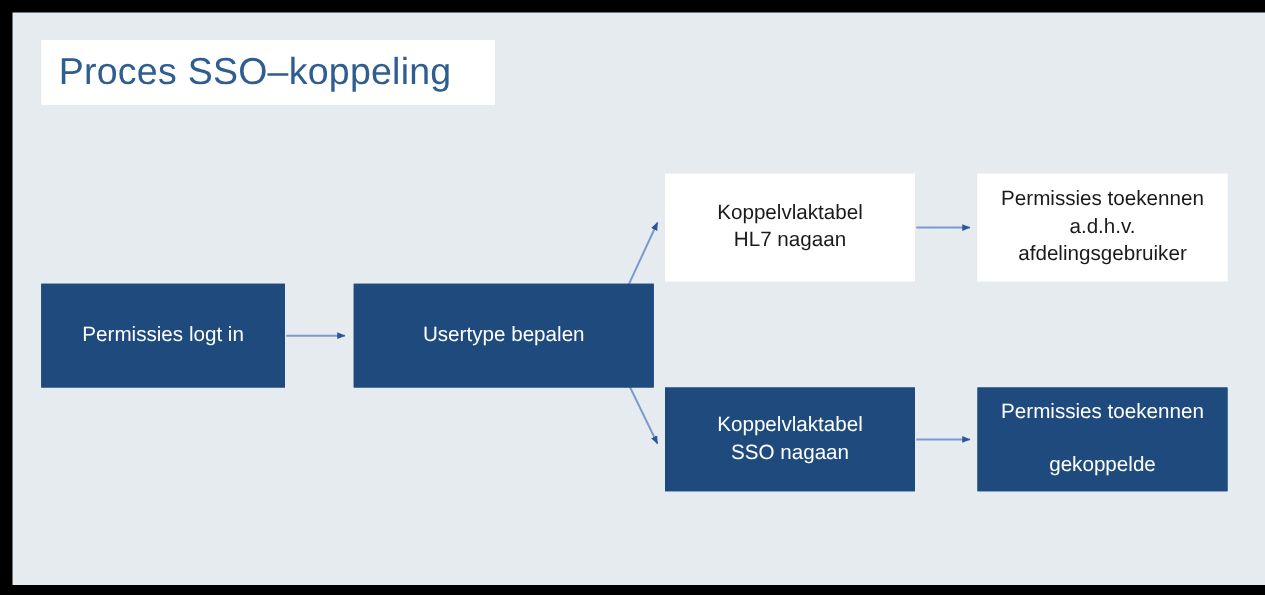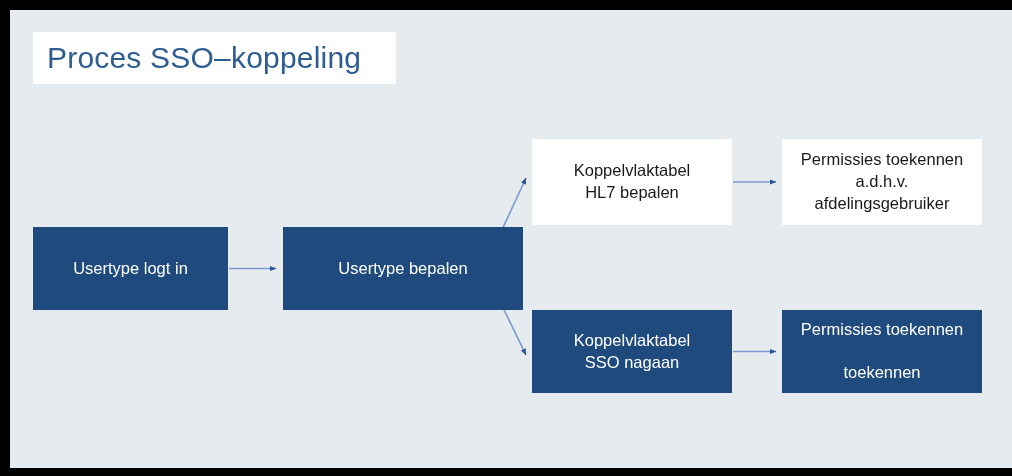--- a/index.html
+++ b/index.html
@@ -135,31 +135,31 @@
       <g>
         <line x1="723" y1="172" x2="766" y2="172" stroke="#7a9bd0" stroke-width="1.6" marker-end="url(#arrow)"></line>
       </g>
 
       <g>
         <line x1="723" y1="341.5" x2="766" y2="341.5" stroke="#7a9bd0" stroke-width="1.6" marker-end="url(#arrow)"></line>
       </g>
     </svg>
 
     <div id="node-login" class="node filled">
-      <span class="node-label">Usertype logt in</span>
+      <span class="node-label">Permissies logt in</span>
     </div>
 
     <div id="node-usertype" class="node filled">
       <span class="node-label">Usertype bepalen</span>
     </div>
 
     <div id="node-hl7" class="node outline">
       <span class="node-label">
         <span>Koppelvlaktabel</span><br>
-        <span>HL7 bepalen</span>
+        <span>HL7 nagaan</span>
       </span>
     </div>
 
     <div id="node-perm-afd" class="node outline">
       <span class="node-label">
         <span>Permissies toekennen</span><br>
         <span>a.d.h.v.</span><br>
         <span>afdelingsgebruiker</span>
       </span>
     </div>
@@ -168,18 +168,18 @@
       <span class="node-label">
         <span>Koppelvlaktabel</span><br>
         <span>SSO nagaan</span>
       </span>
     </div>
 
     <div id="node-perm-gek" class="node filled">
       <span class="node-label">
         <span>Permissies toekennen</span><br>
         <br>
-        <span>toekennen</span>
+        <span>gekoppelde</span>
       </span>
     </div>
 
   </div>
 </div>
 
 </body></html>

